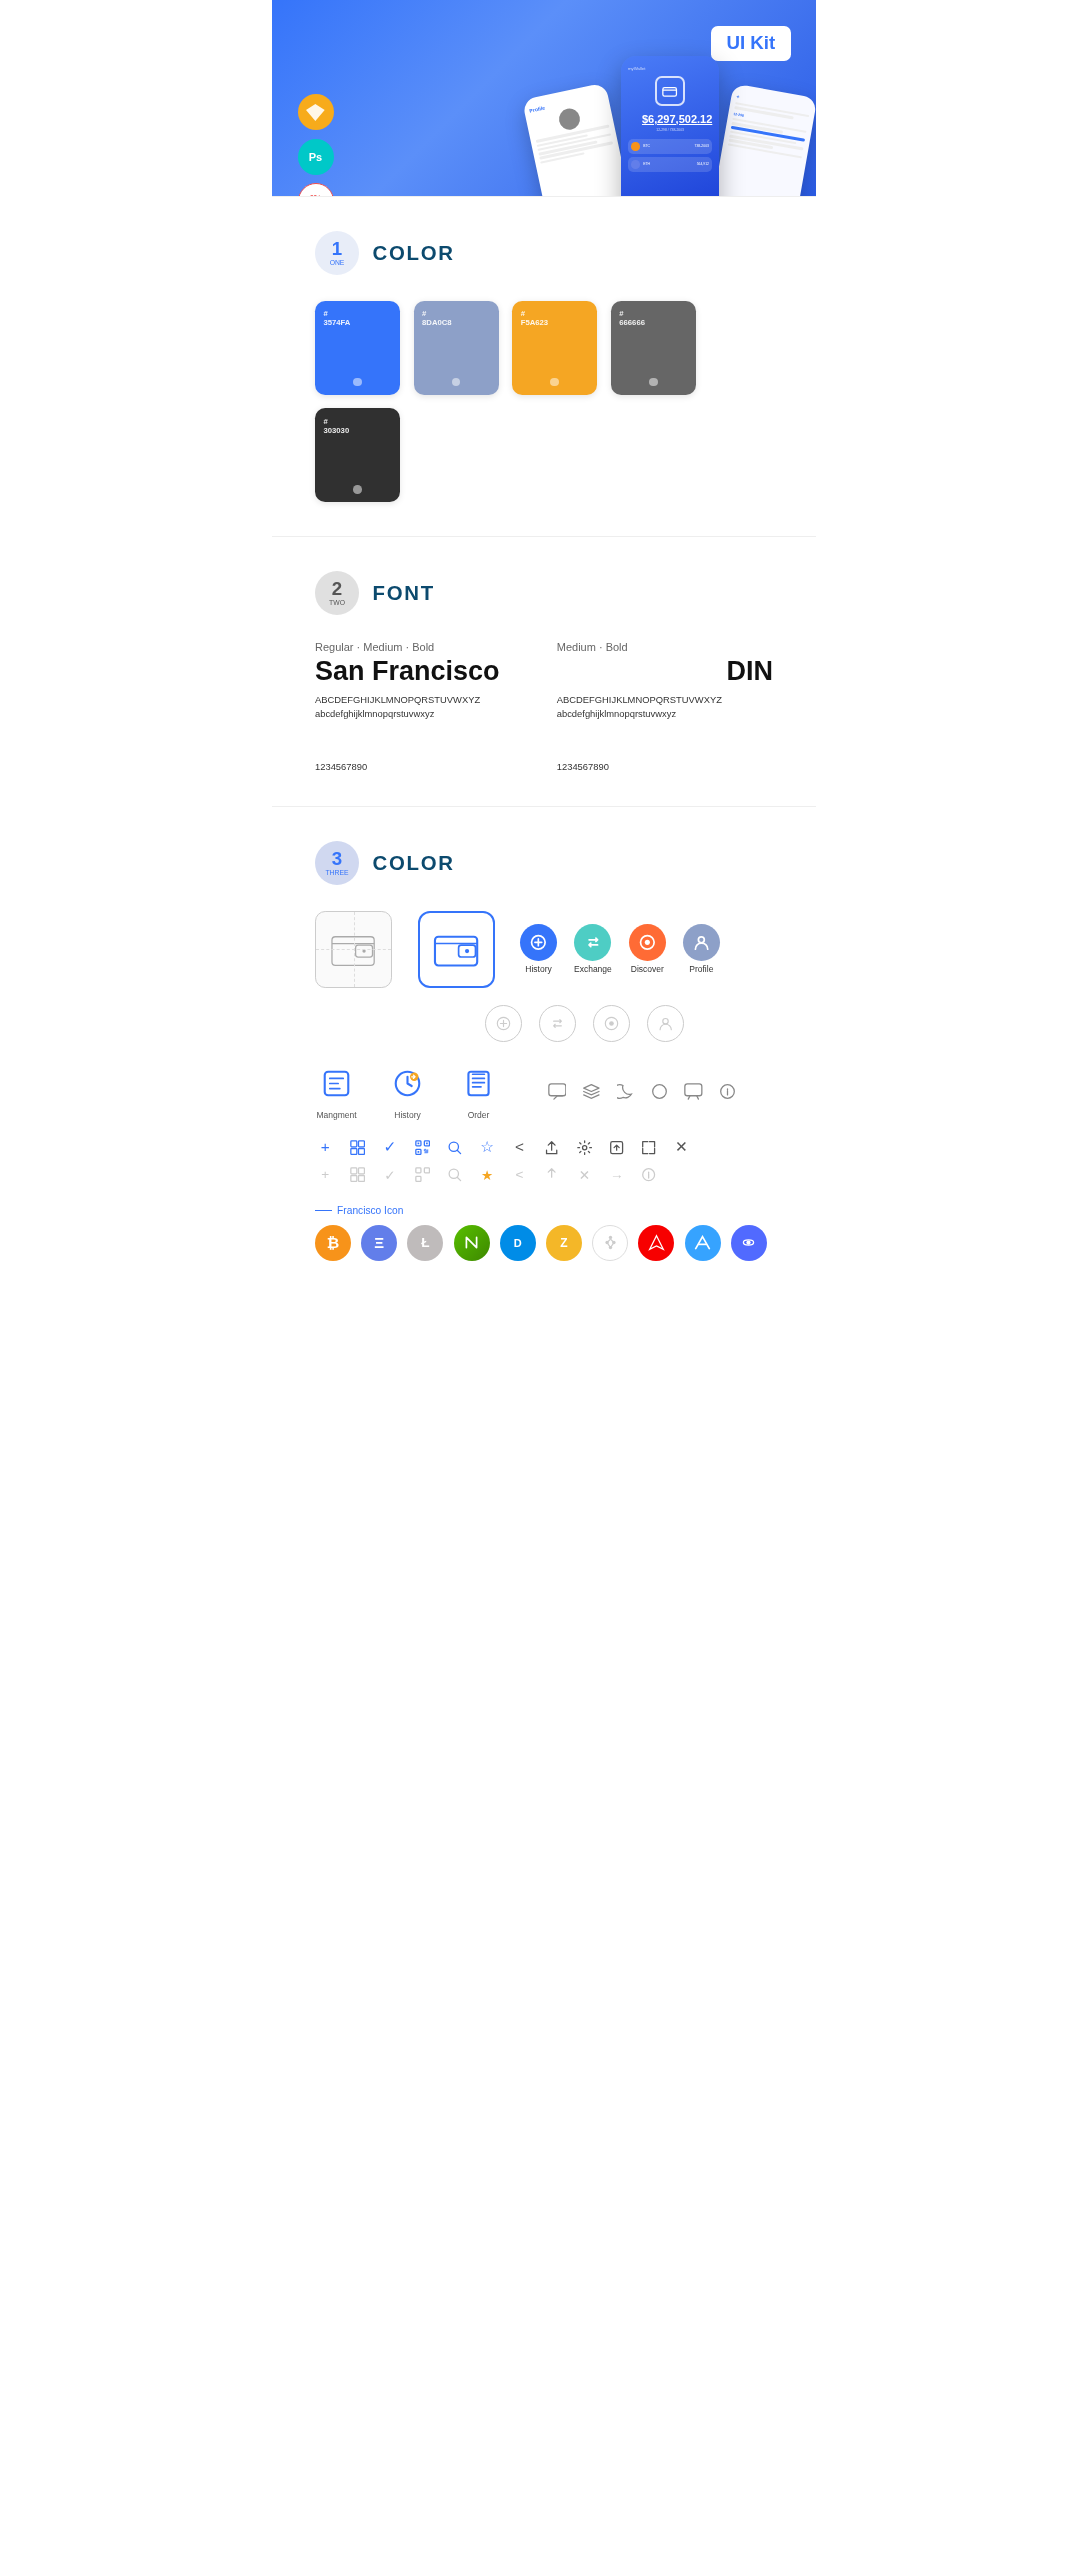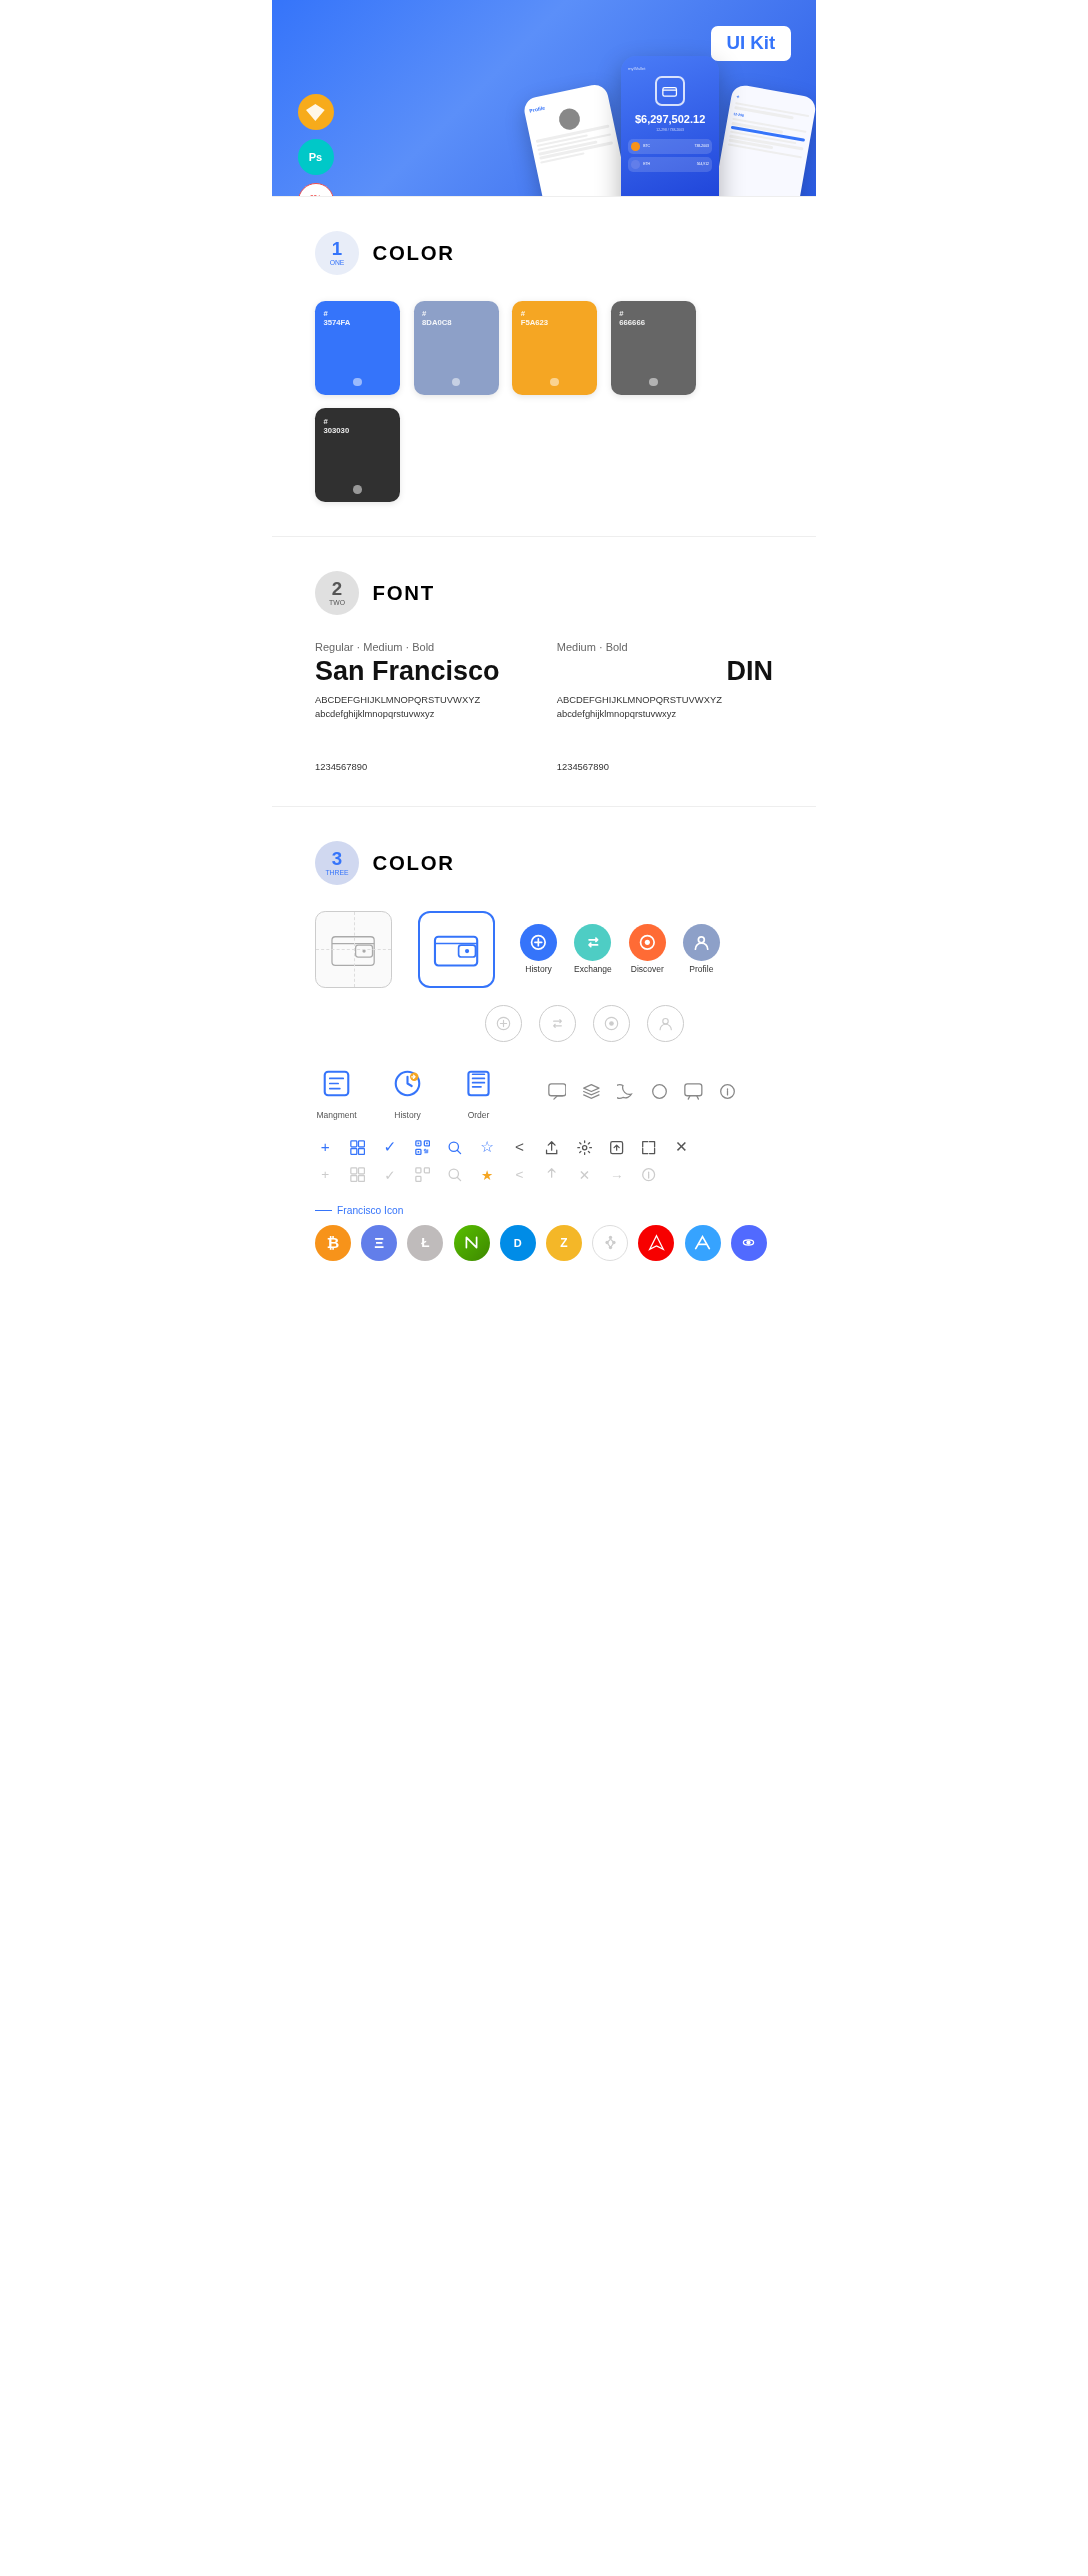--- a/index.html
+++ b/index.html
@@ -67,21 +67,21 @@
       flex-direction: column;
       font-size: 18.7px;
       font-weight: 700;
       position: relative;
     }
     .section-number-1 { background: #e8edf8; color: #3574FA; }
     .section-number-2 { background: #e0e0e0; color: #555; }
     .section-number-3 { background: #d0d8f0; color: #3574FA; }
     .section-number .num { font-size: 18.7px; font-weight: 700; line-height: 1; }
     .section-number .word { font-size: 6.8px; font-weight: 400; text-transform: uppercase; }
-    .section-title { font-size: 20.4px; font-weight: 700; color: #000000; letter-spacing: 1.7px; }
+    .section-title { font-size: 20.4px; font-weight: 700; color: #0c4a6e; letter-spacing: 1.7px; }
 
     
     .color-swatches { display: flex; gap: 13.6px; flex-wrap: wrap; margin-top: 8.5px; }
     .color-swatch {
       width: 85px;
       height: 94px;
       border-radius: 10.2px;
       display: flex;
       flex-direction: column;
       justify-content: space-between;
@@ -187,21 +187,21 @@
 
     <div style="width:98px;height:166px;background:linear-gradient(160deg,#4a7cf7,#1a3ed6);border-radius:15.3px;box-shadow:0 10.2px 25.5px rgba(0,0,0,0.3);overflow:hidden;position:relative;z-index:3;">
       <div style="padding:10.2px 6.8px;color:#fff;">
         <div style="font-size:4.3px;margin-bottom:5.1px;opacity:0.7;">myWallet</div>
         <div style="width:30px;height:30px;border:2.1px solid rgba(255,255,255,0.8);border-radius:6.8px;margin:0 auto 6.8px;display:flex;align-items:center;justify-content:center;">
           <svg width="15.3" height="12" viewBox="0 0 18 14" fill="none">
               <rect x="1" y="3" width="16" height="10" rx="2" stroke="white" stroke-width="1.5"></rect>
               <path d="M1 6h16" stroke="white" stroke-width="1.5"></path>
             </svg>
         </div>
-        <div style="font-size:11px;font-weight:700;text-align:center;margin-bottom:3.4px;">$6,297,502.12</div>
+        <div style="font-size:11px;font-weight:700;text-align:right;margin-bottom:3.4px;text-decoration:underline;">$6,297,502.12</div>
         <div style="font-size:3.4px;opacity:0.7;text-align:center;margin-bottom:6.8px;">12-298 / 738-2003</div>
         <div style="background:rgba(255,255,255,0.15);border-radius:5.1px;padding:3.4px;margin-bottom:2.6px;display:flex;align-items:center;gap:3.4px;">
           <div style="width:8.5px;height:8.5px;border-radius:50%;background:#F7931A;"></div>
           <span style="font-size:3.4px;">BTC</span>
           <span style="font-size:3.4px;margin-left:auto;">738-2003</span>
         </div>
         <div style="background:rgba(255,255,255,0.15);border-radius:5.1px;padding:3.4px;display:flex;align-items:center;gap:3.4px;">
           <div style="width:8.5px;height:8.5px;border-radius:50%;background:#627EEA;"></div>
           <span style="font-size:3.4px;">ETH</span>
           <span style="font-size:3.4px;margin-left:auto;">564,912</span>

